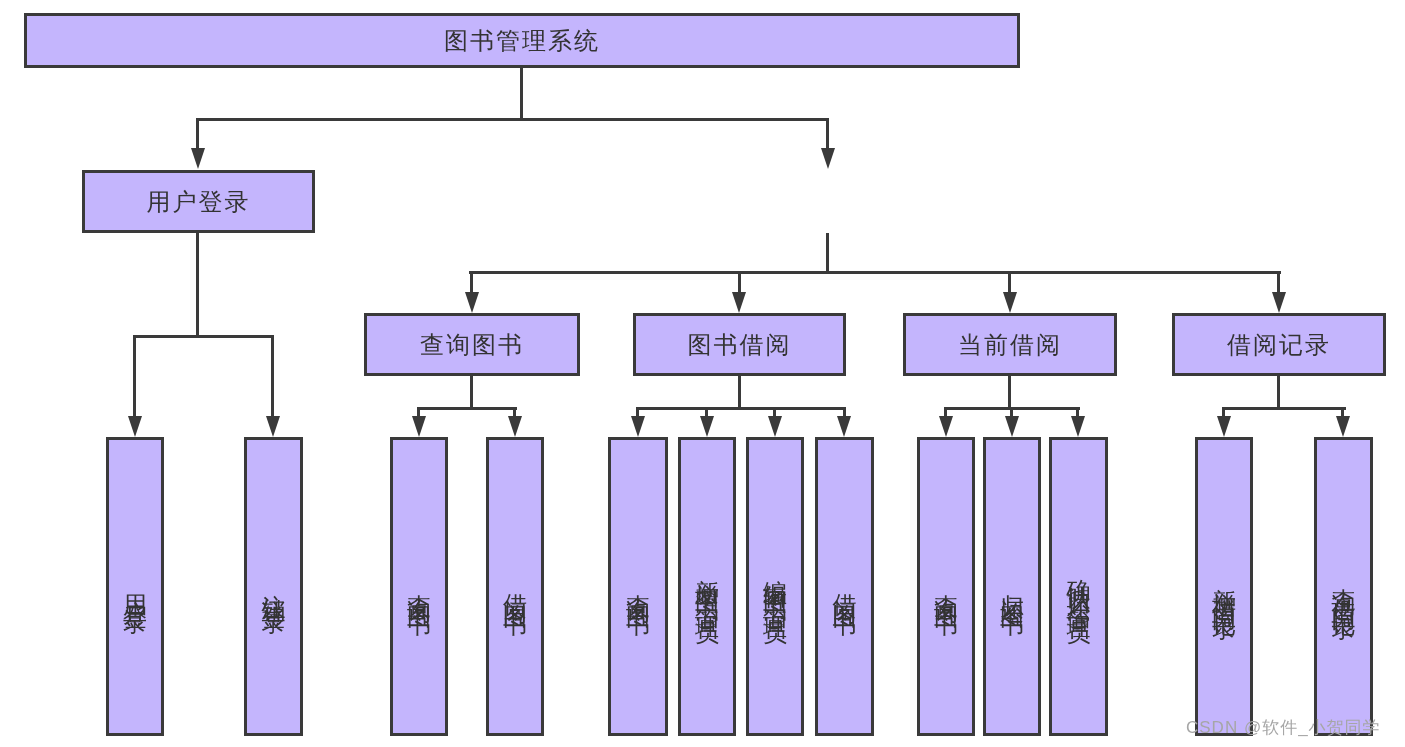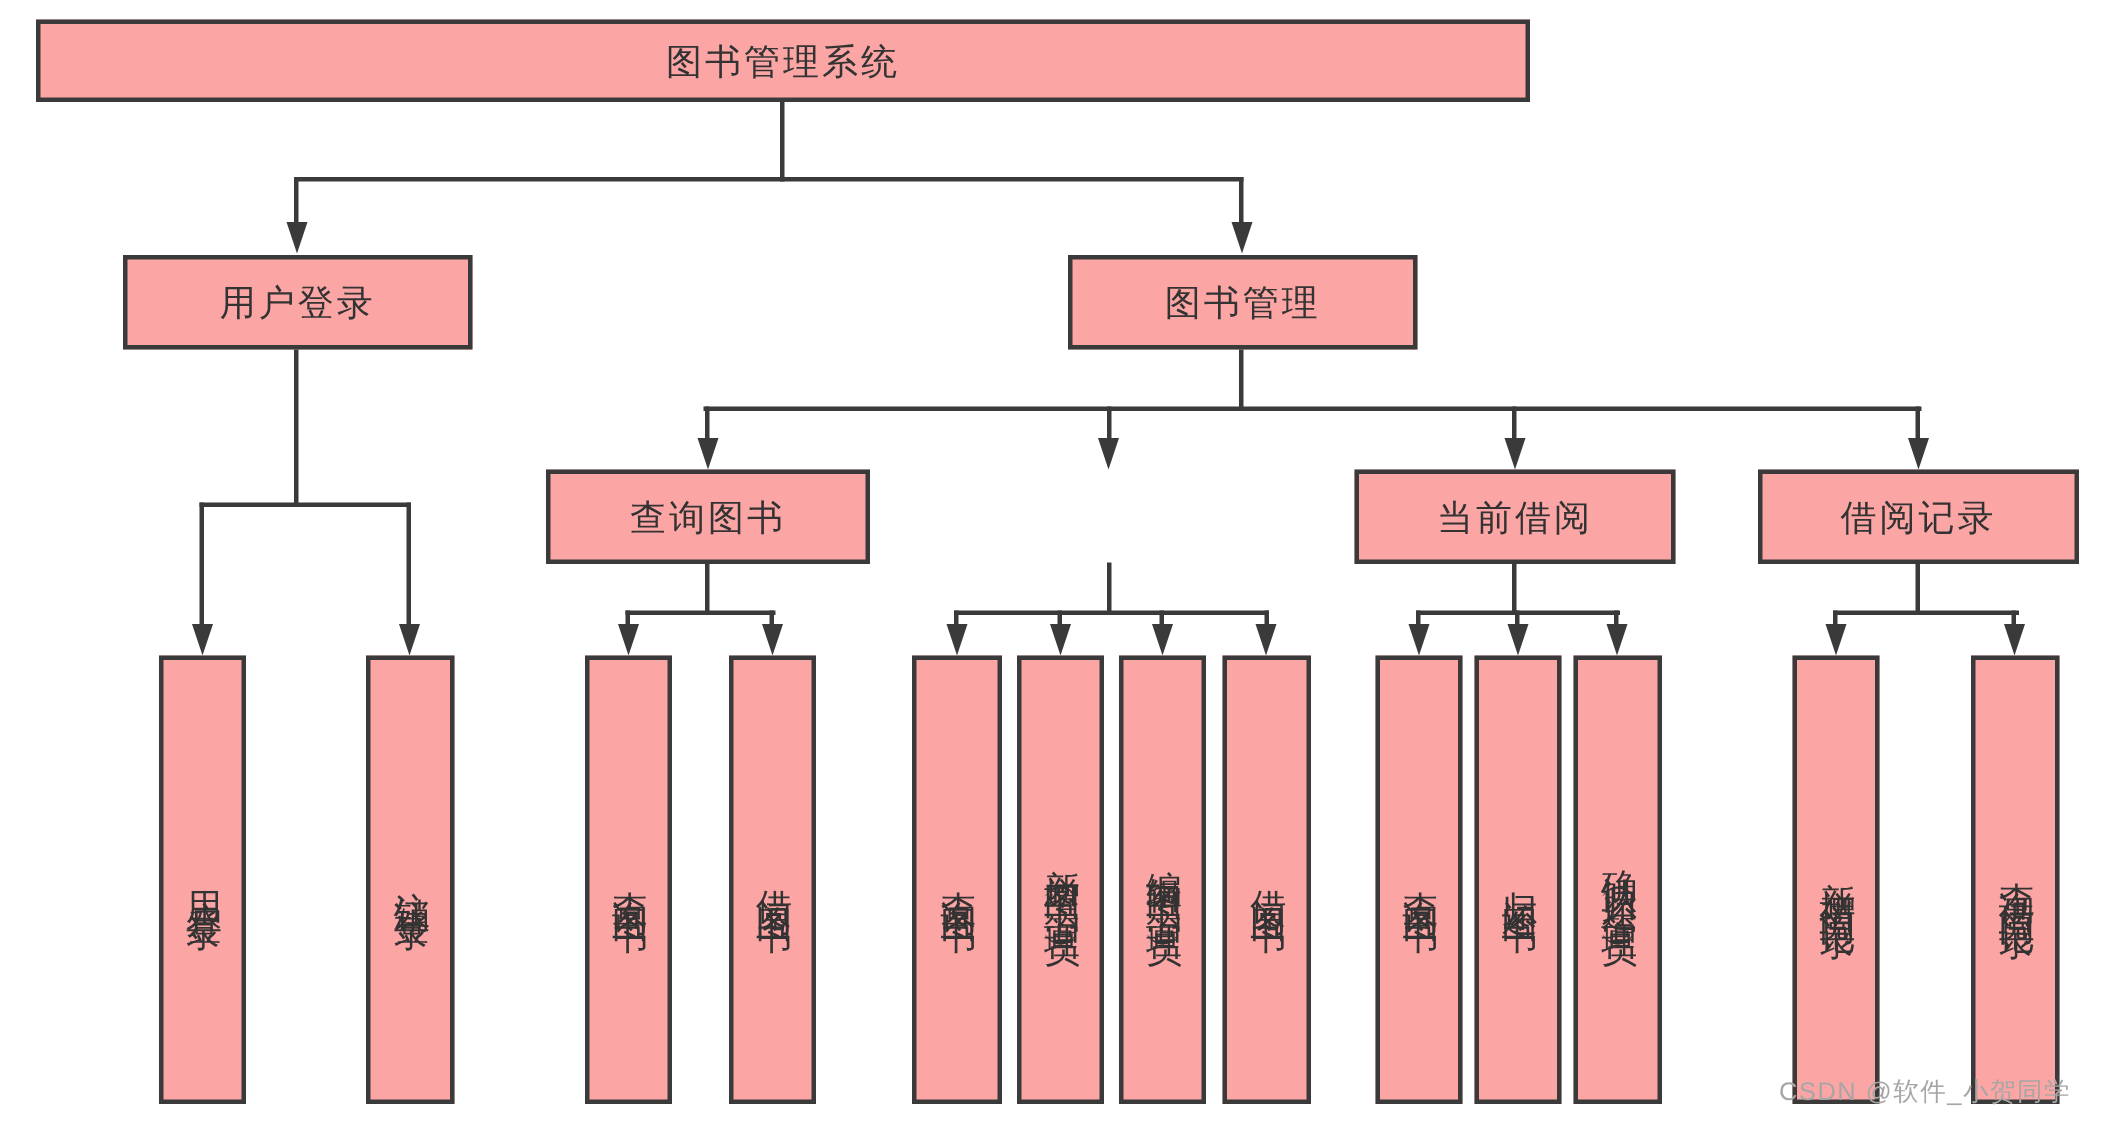--- a/index.html
+++ b/index.html
@@ -7,21 +7,21 @@
     position:relative;
     width:1405px;height:747px;
     background:#ffffff;
     font-family:"Liberation Sans","DejaVu Sans",sans-serif;
     overflow:hidden;
   }
   .box{
     position:absolute;
     box-sizing:border-box;
     border:3px solid #3a3a3a;
-    background:#fca5a5;
+    background:#c4b5fd;
     display:flex;
     align-items:center;
     justify-content:center;
   }
   .lbl{
     font-size:24px;
     color:#333333;
     letter-spacing:2px;
     white-space:nowrap;
   }
@@ -60,23 +60,20 @@
   <div class="line" style="left:520px;top:68px;width:3px;height:53px;"></div>
   <div class="line" style="left:196px;top:118px;width:633px;height:3px;"></div>
   <div class="line" style="left:196px;top:118px;width:3px;height:32px;"></div>
   <div class="ah" style="left:191px;top:148px;"></div>
   <div class="line" style="left:826px;top:118px;width:3px;height:32px;"></div>
   <div class="ah" style="left:821px;top:148px;"></div>
 
   <div class="box" style="left:82px;top:170px;width:233px;height:63px;">
     <span class="lbl">用户登录</span>
   </div>
-  <div class="box" style="left:712px;top:170px;width:233px;height:63px;">
-    <span class="lbl">图书管理</span>
-  </div>
 
   <div class="line" style="left:196px;top:233px;width:3px;height:105px;"></div>
   <div class="line" style="left:133px;top:335px;width:141px;height:3px;"></div>
   <div class="line" style="left:133px;top:335px;width:3px;height:84px;"></div>
   <div class="ah" style="left:128px;top:416px;"></div>
   <div class="line" style="left:271px;top:335px;width:3px;height:84px;"></div>
   <div class="ah" style="left:266px;top:416px;"></div>
 
   <div class="line" style="left:826px;top:233px;width:3px;height:41px;"></div>
   <div class="line" style="left:469px;top:271px;width:812px;height:3px;"></div>
@@ -84,20 +81,23 @@
   <div class="ah" style="left:465px;top:292px;"></div>
   <div class="line" style="left:738px;top:271px;width:3px;height:26px;"></div>
   <div class="ah" style="left:732px;top:292px;"></div>
   <div class="line" style="left:1008px;top:271px;width:3px;height:26px;"></div>
   <div class="ah" style="left:1003px;top:292px;"></div>
   <div class="line" style="left:1277px;top:271px;width:3px;height:26px;"></div>
   <div class="ah" style="left:1272px;top:292px;"></div>
 
   <div class="box" style="left:364px;top:313px;width:216px;height:63px;">
     <span class="lbl">查询图书</span>
+  </div>
+  <div class="box" style="left:633px;top:313px;width:213px;height:63px;">
+    <span class="lbl">图书借阅</span>
   </div>
   <div class="box" style="left:903px;top:313px;width:214px;height:63px;">
     <span class="lbl">当前借阅</span>
   </div>
   <div class="box" style="left:1172px;top:313px;width:214px;height:63px;">
     <span class="lbl">借阅记录</span>
   </div>
 
   <div class="line" style="left:470px;top:375px;width:3px;height:35px;"></div>
   <div class="line" style="left:417px;top:407px;width:100px;height:3px;"></div>

